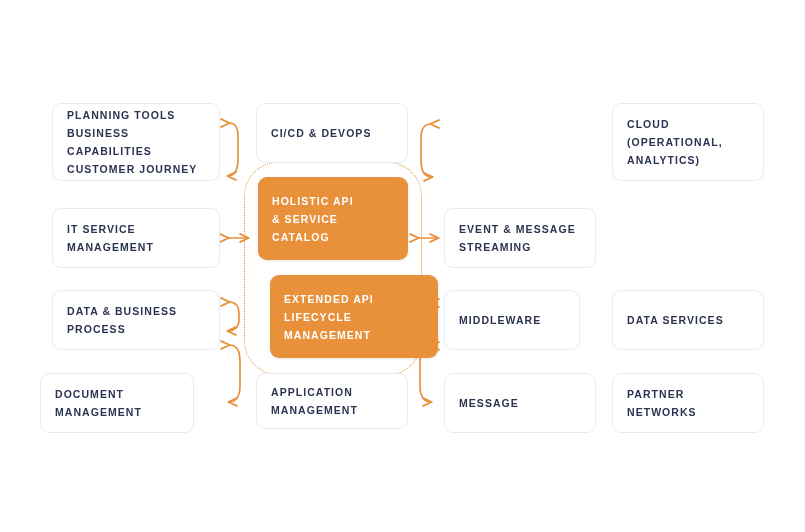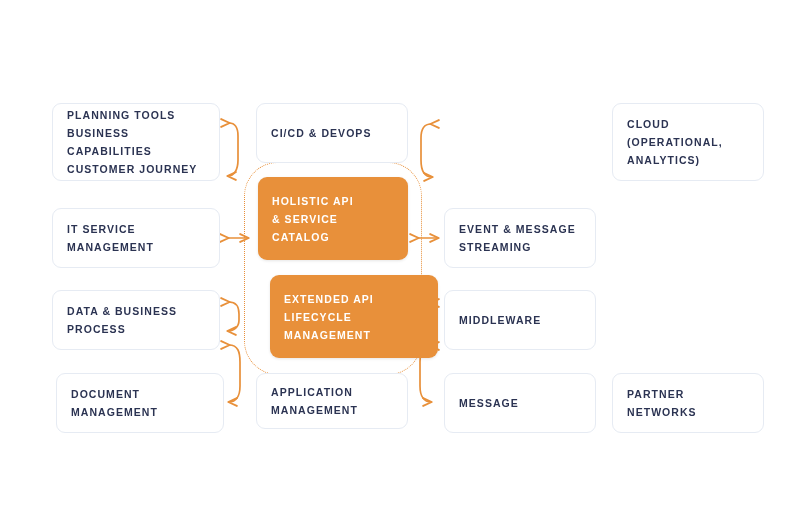--- a/index.html
+++ b/index.html
@@ -115,21 +115,21 @@
 CUSTOMER JOURNEY</span>
   </div>
   <div class="box" id="box-left-1" style="left: 52px; top: 208px; width: 168px; height: 60px;">
     <span class="label">IT SERVICE
 MANAGEMENT</span>
   </div>
   <div class="box" id="box-left-2" style="left: 52px; top: 290px; width: 168px; height: 60px;">
     <span class="label">DATA &amp; BUSINESS
 PROCESS</span>
   </div>
-  <div class="box" id="box-left-3" style="left: 56px; top: 373px; width: 168px; height: 60px;">
+  <div class="box" id="box-left-3" style="left: 40px; top: 373px; width: 154px; height: 60px;">
     <span class="label">DOCUMENT
 MANAGEMENT</span>
   </div>
 
   <div class="box" id="box-center-0" style="left: 256px; top: 103px; width: 152px; height: 60px;">
     <span class="label">CI/CD &amp; DEVOPS</span>
   </div>
   <div class="box orange" id="box-center-1" style="left: 258px; top: 177px; width: 150px; height: 83px;">
     <span class="label">HOLISTIC API
 &amp; SERVICE
@@ -142,29 +142,32 @@
   </div>
   <div class="box" id="box-center-3" style="left: 256px; top: 373px; width: 152px; height: 56px;">
     <span class="label">APPLICATION
 MANAGEMENT</span>
   </div>
 
   <div class="box" id="box-midright-1" style="left: 444px; top: 208px; width: 152px; height: 60px;">
     <span class="label">EVENT &amp; MESSAGE
 STREAMING</span>
   </div>
-  <div class="box" id="box-midright-2" style="left: 444px; top: 290px; width: 152px; height: 60px; text-align: center;">
+  <div class="box" id="box-midright-2" style="left: 444px; top: 290px; width: 136px; height: 60px; text-align: center;">
     <span class="label">MIDDLEWARE</span>
   </div>
   <div class="box" id="box-midright-3" style="left: 444px; top: 373px; width: 152px; height: 60px;">
     <span class="label">MESSAGE</span>
   </div>
 
   <div class="box" id="box-right-0" style="left: 612px; top: 103px; width: 152px; height: 78px;">
     <span class="label">CLOUD
 (OPERATIONAL,
 ANALYTICS)</span>
   </div>
+  <div class="box" id="box-right-2" style="left: 612px; top: 290px; width: 152px; height: 60px;">
+    <span class="label">DATA SERVICES</span>
+  </div>
   <div class="box" id="box-right-3" style="left: 612px; top: 373px; width: 152px; height: 60px; justify-content: center;">
     <span class="label">PARTNER NETWORKS</span>
   </div>
 
 </div>
 
 </body></html>

